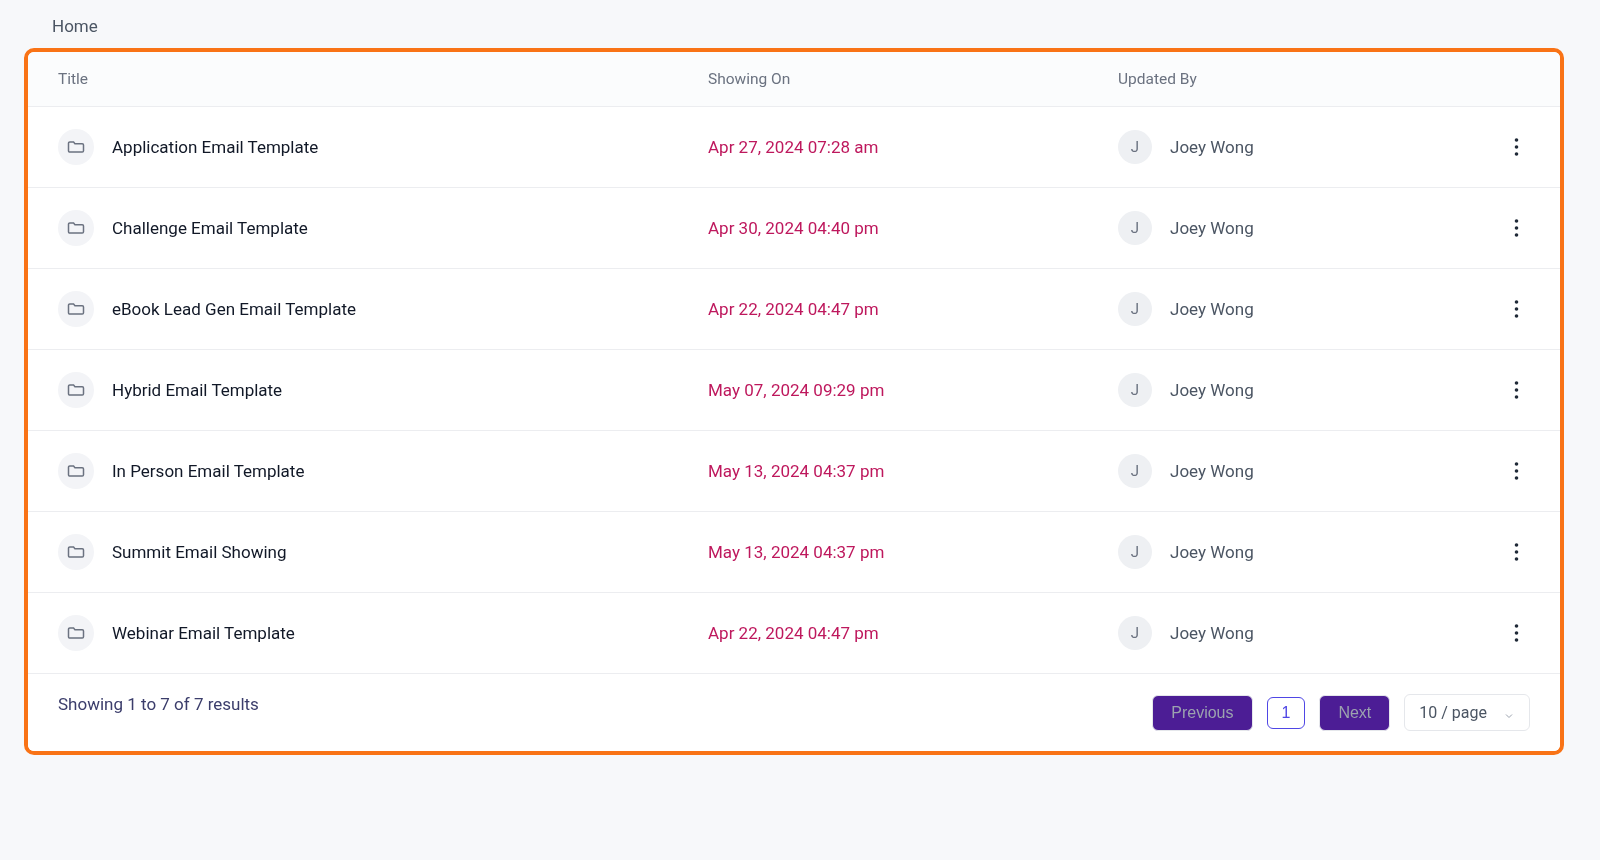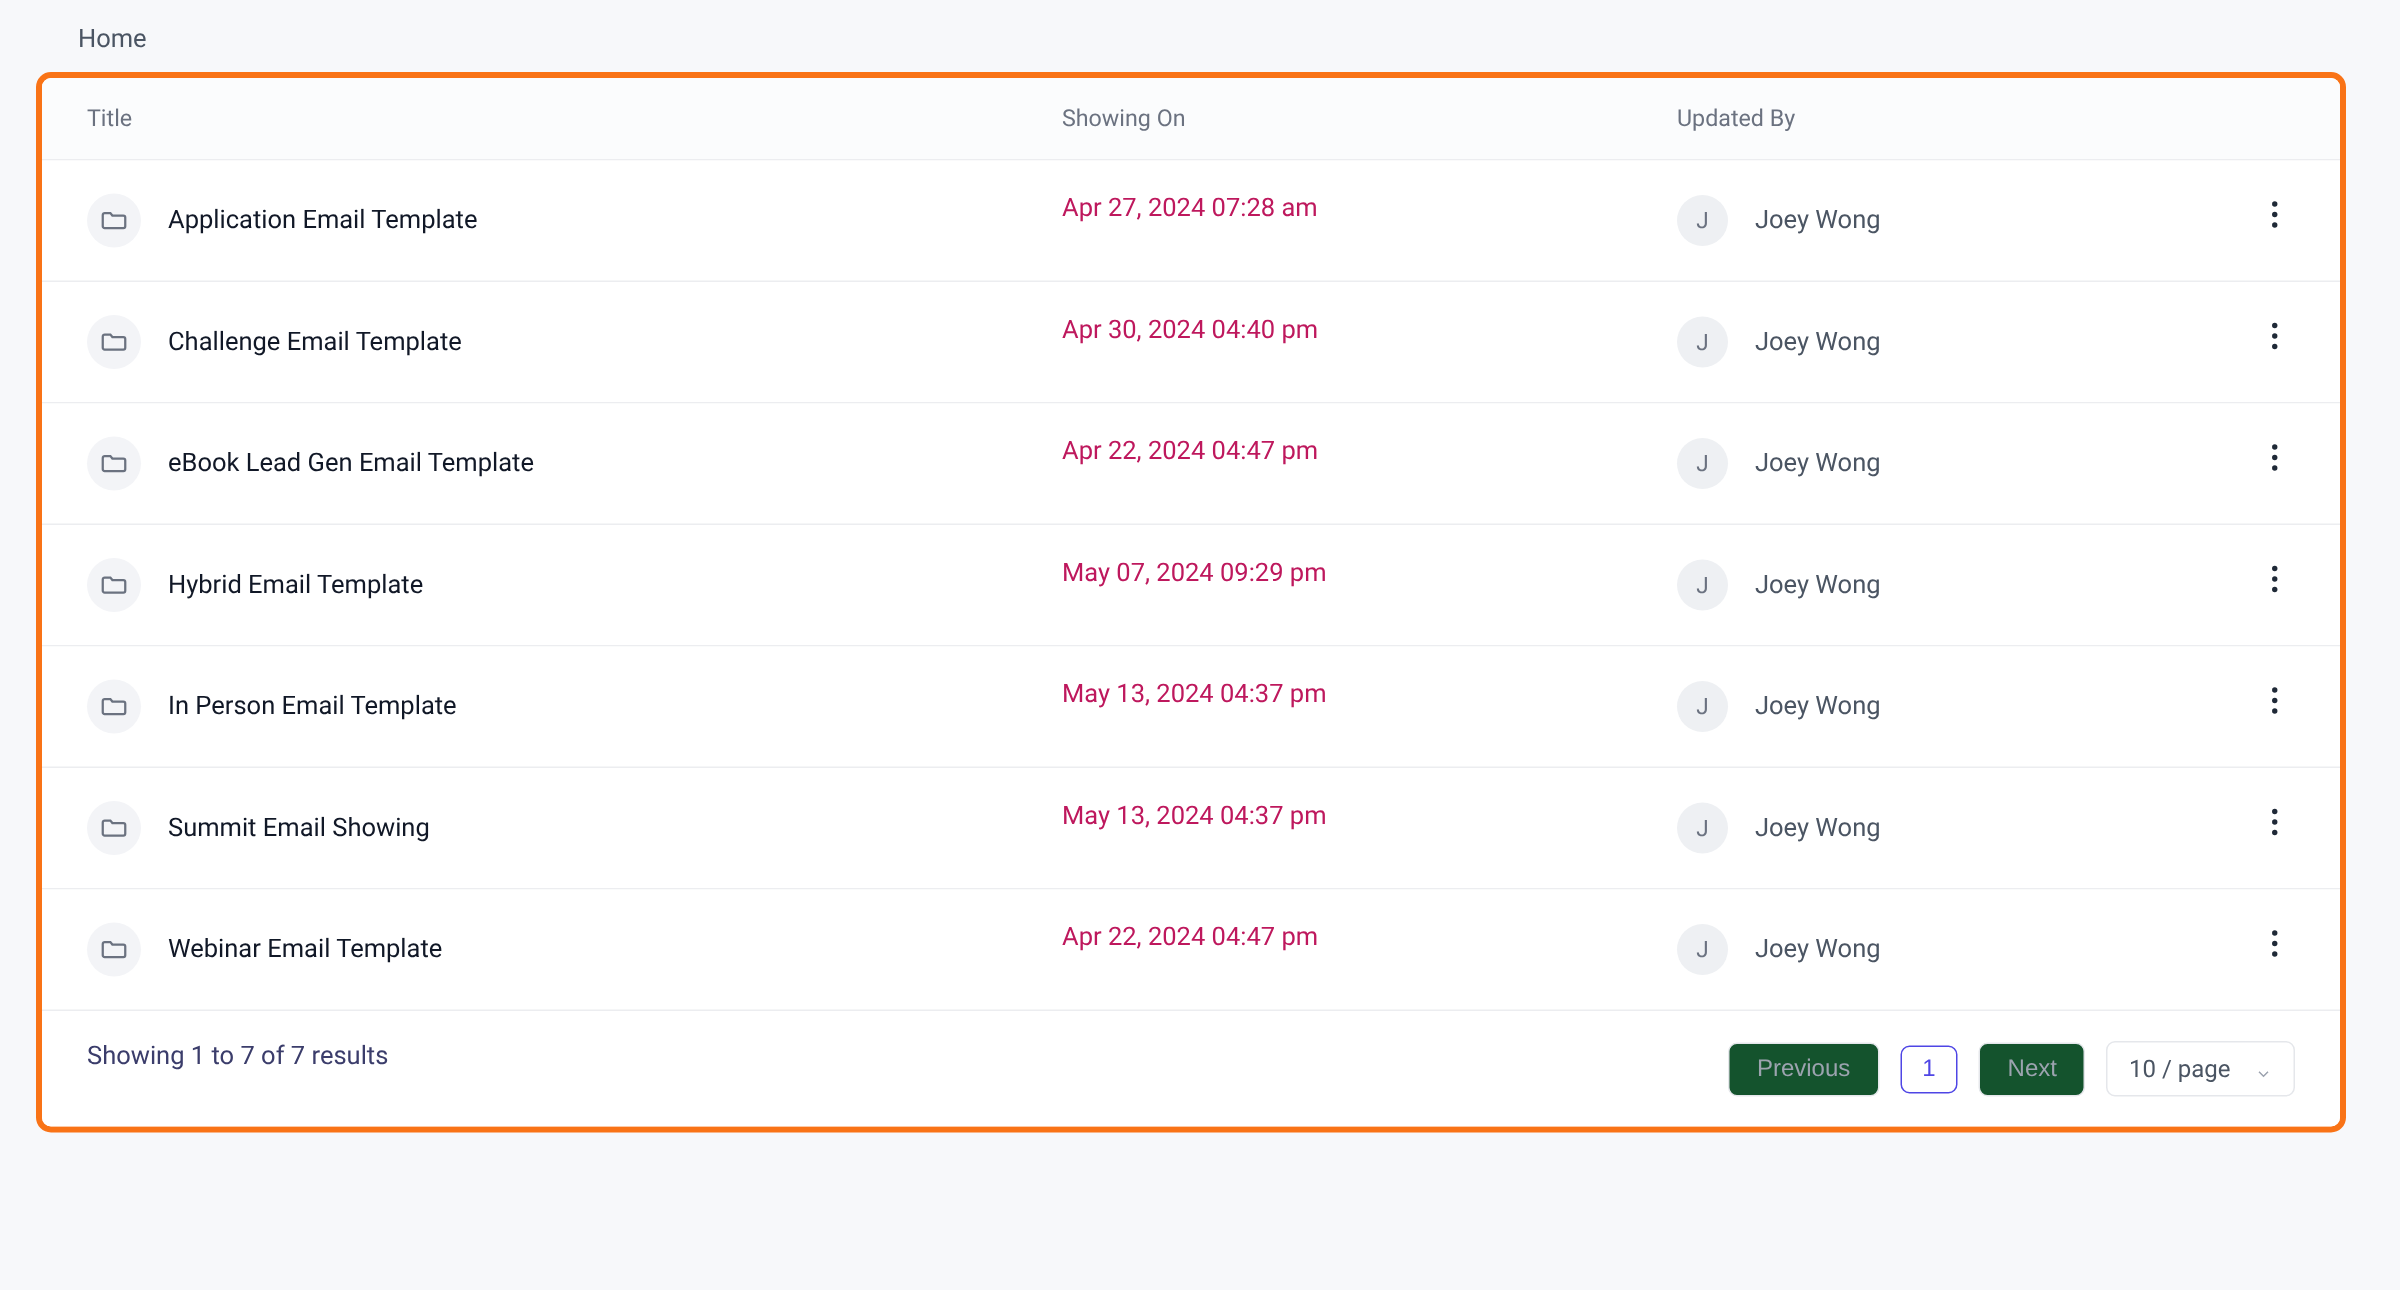--- a/index.html
+++ b/index.html
@@ -36,20 +36,21 @@
     font-size: 15.5px;
     background: #fbfcfd;
   }
   .col-title { flex: 0 0 650px; }
   .col-updated-on { flex: 0 0 410px; }
   .col-updated-by { flex: 1 1 auto; }
   .col-actions { flex: 0 0 50px; display:flex; justify-content:flex-end; }
 
   .row {
     display: flex;
+    align-items: center;
     padding: 22px 30px;
     border-bottom: 1px solid #ecedf0;
     background: #ffffff;
     font-size: 17px;
   }
   .row:last-of-type { border-bottom: 1px solid #ecedf0; }
 
   .title-cell {
     display: flex;
     align-items: center;
@@ -115,21 +116,21 @@
   .footer-left {
     color: #3b3d6b;
     font-size: 17px;
   }
   .footer-right {
     display: flex;
     align-items: center;
     gap: 14px;
   }
   .pg-btn {
-    background: #14532d;
+    background: #4c1d95;
     border: 1px solid #e5e7eb;
     border-radius: 6px;
     padding: 8px 18px;
     font-size: 16px;
     color: #6b7280;
     cursor: pointer;
   }
   .pg-btn.disabled { color: #9ca3af; cursor: default; }
   .pg-num {
     background: #ffffff;

